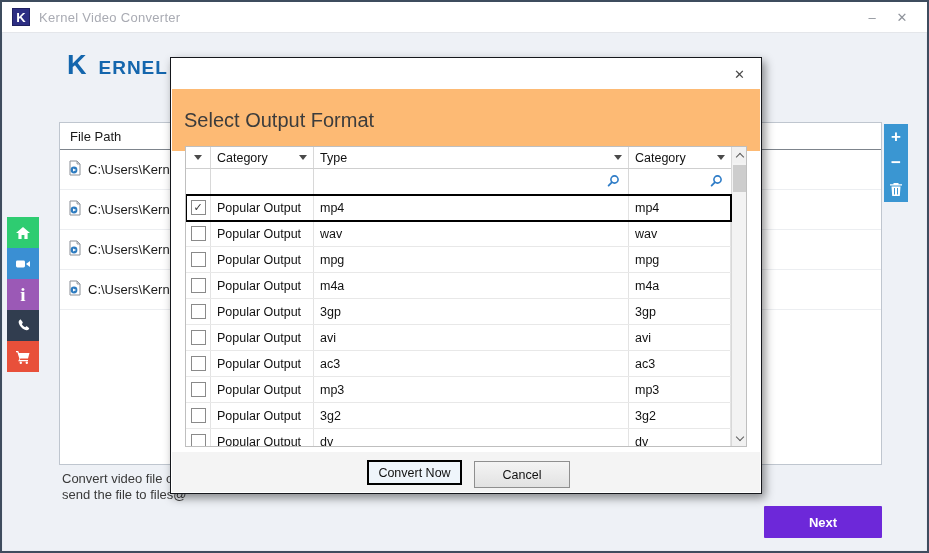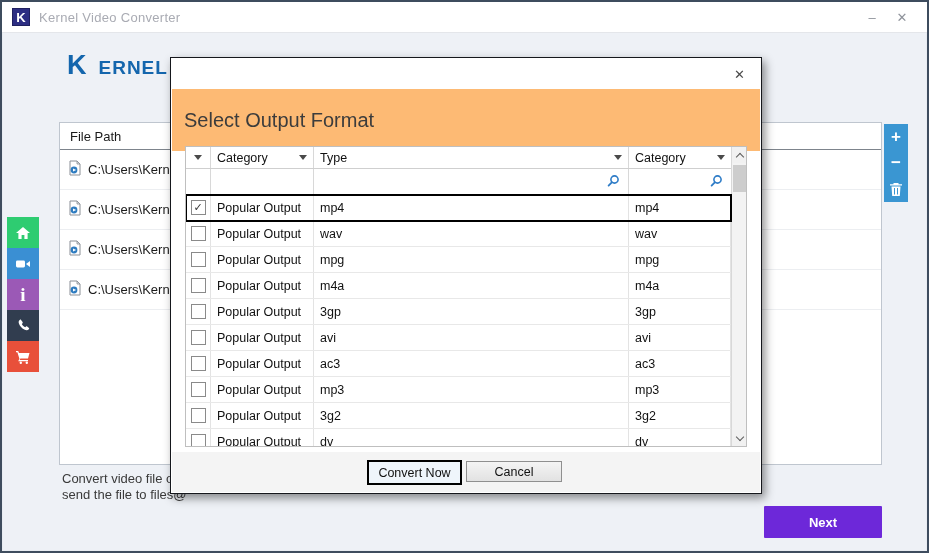--- a/index.html
+++ b/index.html
@@ -123,21 +123,21 @@
   .dlg-footer {
     position:absolute; left:1px; right:1px; bottom:1px; top:394px; background:#f4f4f4;
     display:flex; align-items:center;
   }
   .btn-convert {
     position:absolute; left:195px; top:8px; width:95px; height:25px;
     background:#eff5fb; border:2px solid #000; font-size:12.5px; color:#111;
     display:flex; align-items:center; justify-content:center;
   }
   .btn-cancel {
-    position:absolute; left:294px; top:9px; width:96px; height:21px;
+    position:absolute; left:302px; top:9px; width:96px; height:27px;
     background:linear-gradient(#f4f4f4,#e2e2e2); border:1px solid #8f8f8f; font-size:12.5px; color:#111;
     display:flex; align-items:center; justify-content:center;
   }
 </style>
 </head>
 <body>
 
 <div class="window">
 
   <div class="titlebar">

